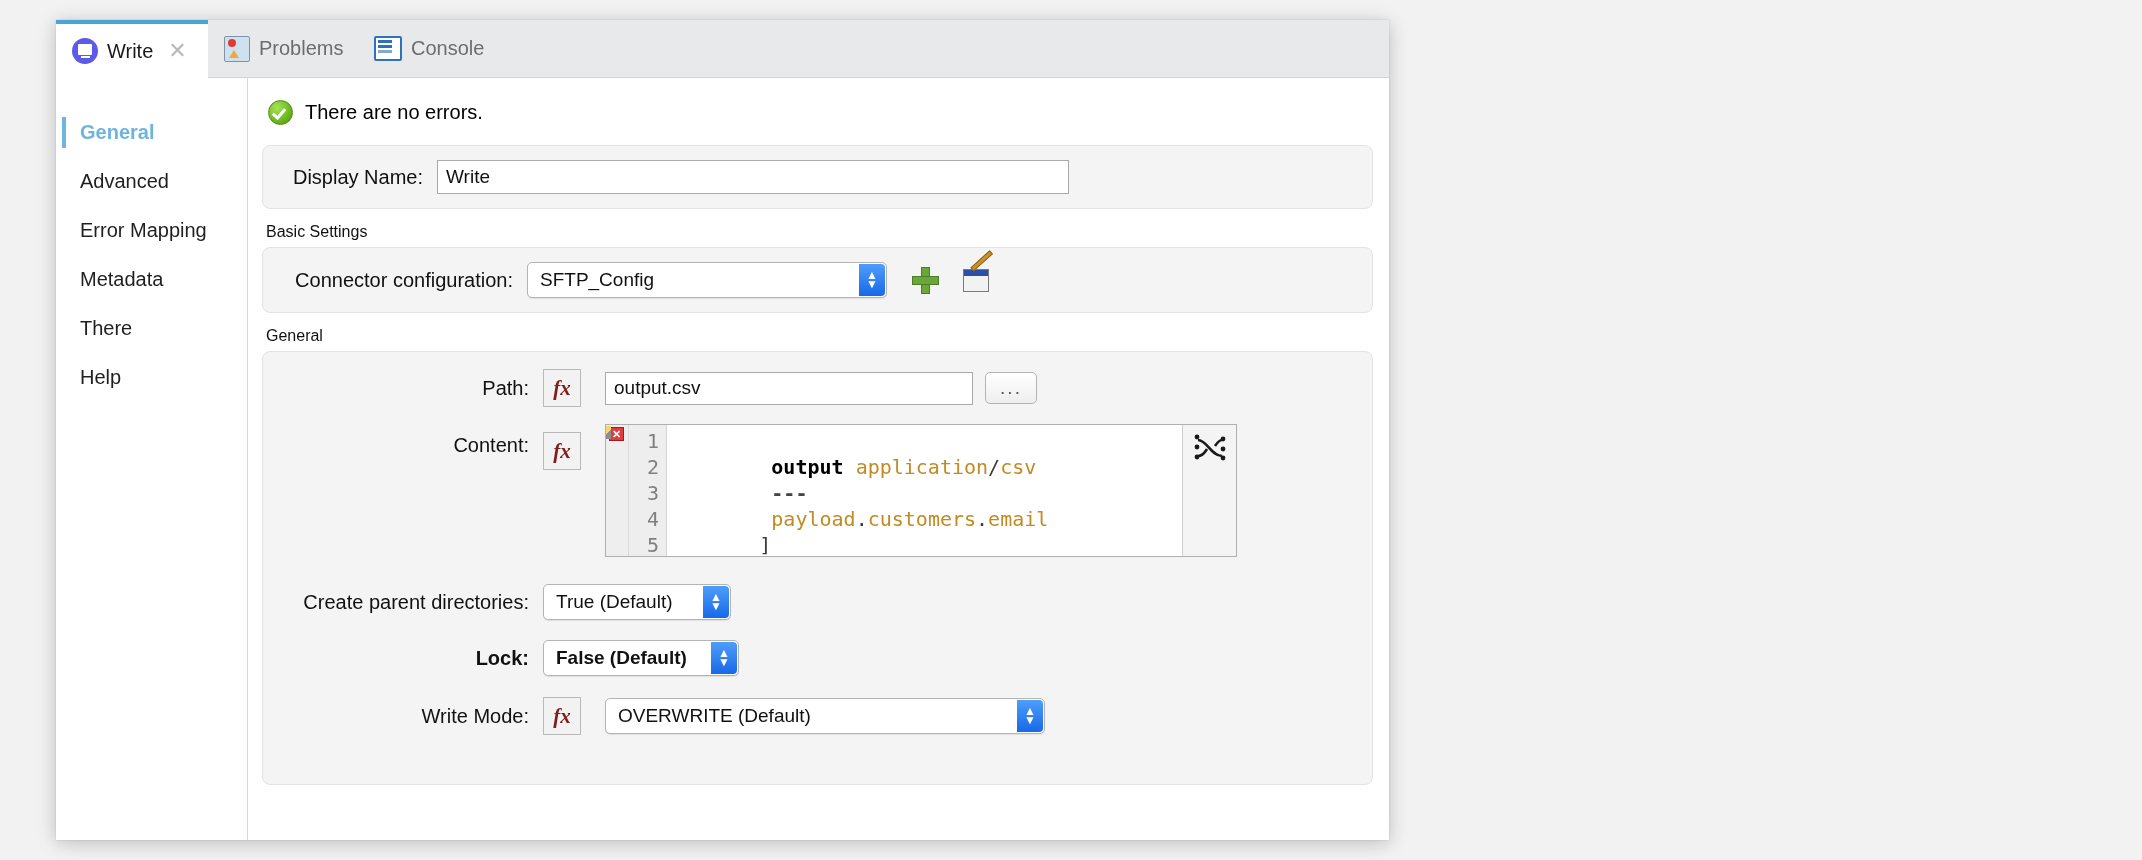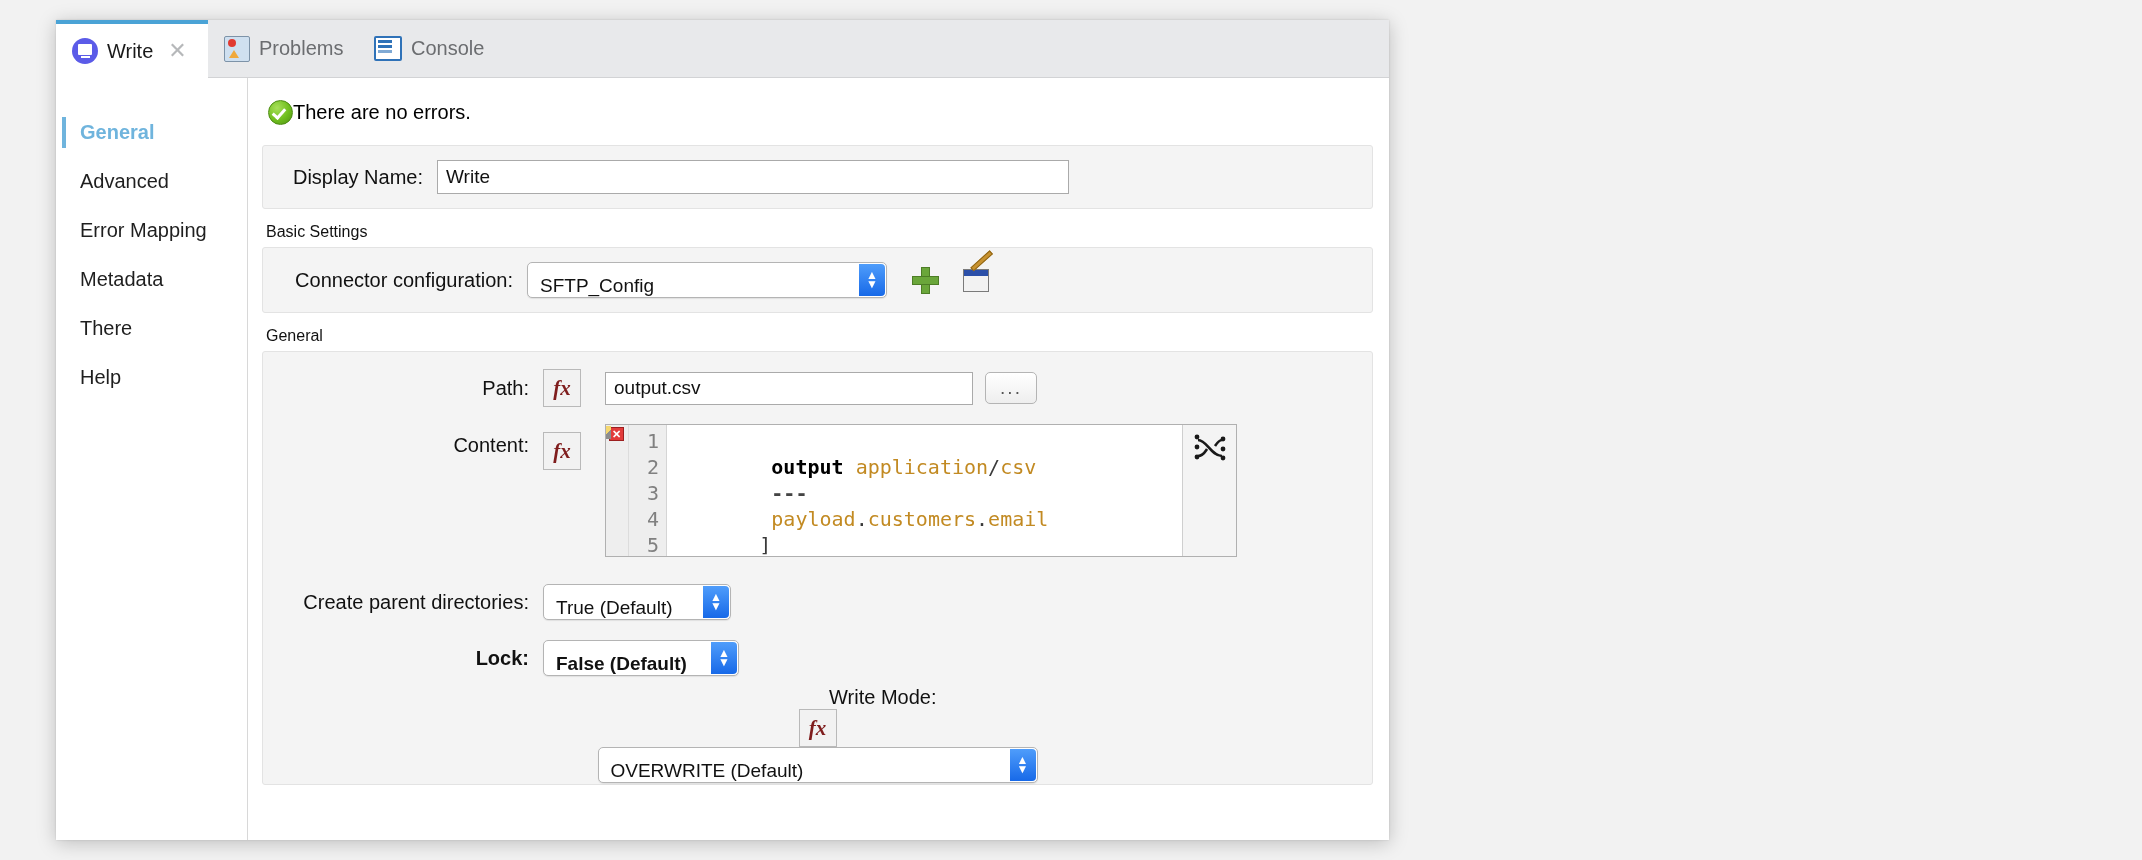--- a/index.html
+++ b/index.html
@@ -163,21 +163,21 @@
     flex: 1 1 auto;
     position: relative;
     background: #ffffff;
     padding: 0;
     overflow: hidden;
   }
 
   .status-row {
     display: flex;
     align-items: center;
-    gap: 0;
+    gap: 12px;
     padding: 22px 0 20px 20px;
     font-size: 20px;
     color: #000;
   }
   .icn-ok {
     width: 25px; height: 25px; border-radius: 50%;
     background: radial-gradient(circle at 35% 30%, #a8e05a 0%, #6fbe1e 55%, #4f9113 100%);
     border: 1px solid #4c8c12;
     position: relative;
     box-sizing: border-box;
@@ -190,21 +190,21 @@
     border: solid #ffffff;
     border-width: 0 3px 3px 0;
     transform: rotate(42deg);
     box-sizing: border-box;
   }
 
   .group {
     margin: 0 16px 0 14px;
     background: #f4f4f4;
     border: 1px solid #e3e3e3;
-    border-radius: 3px;
+    border-radius: 8px;
     box-sizing: border-box;
   }
 
   .section-title {
     font-size: 16px;
     color: #111;
     padding: 14px 0 6px 18px;
   }
 
   .row {
@@ -238,21 +238,21 @@
     font-family: "Liberation Sans", sans-serif;
   }
 
   .combo {
     position: relative;
     height: 36px;
     border: 1px solid #b4b4b4;
     border-radius: 5px;
     background: #ffffff;
     display: flex;
-    align-items: flex-end;
+    align-items: center;
     padding-left: 12px;
     font-size: 19px;
     color: #111;
     box-sizing: border-box;
     box-shadow: 0 1px 1px rgba(0,0,0,0.08);
   }
   .combo .arrowbox {
     position: absolute;
     right: 1px; top: 1px; bottom: 1px;
     width: 26px;
@@ -576,21 +576,21 @@
             <div class="lbl lbl-w2">Lock:</div>
             <div class="combo" style="width:196px;">
               <span>False (Default)</span>
               <span class="arrowbox">
                   <span>▲</span>
                   <span>▼</span>
                 </span>
             </div>
           </div>
 
-          <div class="row" style="min-height:60px;flex-direction:column;">
+          <div class="row" style="min-height:60px;">
             <div class="lbl lbl-w2">Write Mode:</div>
             <div class="fx-btn">fx</div>
             <div class="hspace"></div>
             <div class="hspace"></div>
             <div class="combo" style="width:440px;">
               <span>OVERWRITE (Default)</span>
               <span class="arrowbox">
                   <span>▲</span>
                   <span>▼</span>
                 </span>

